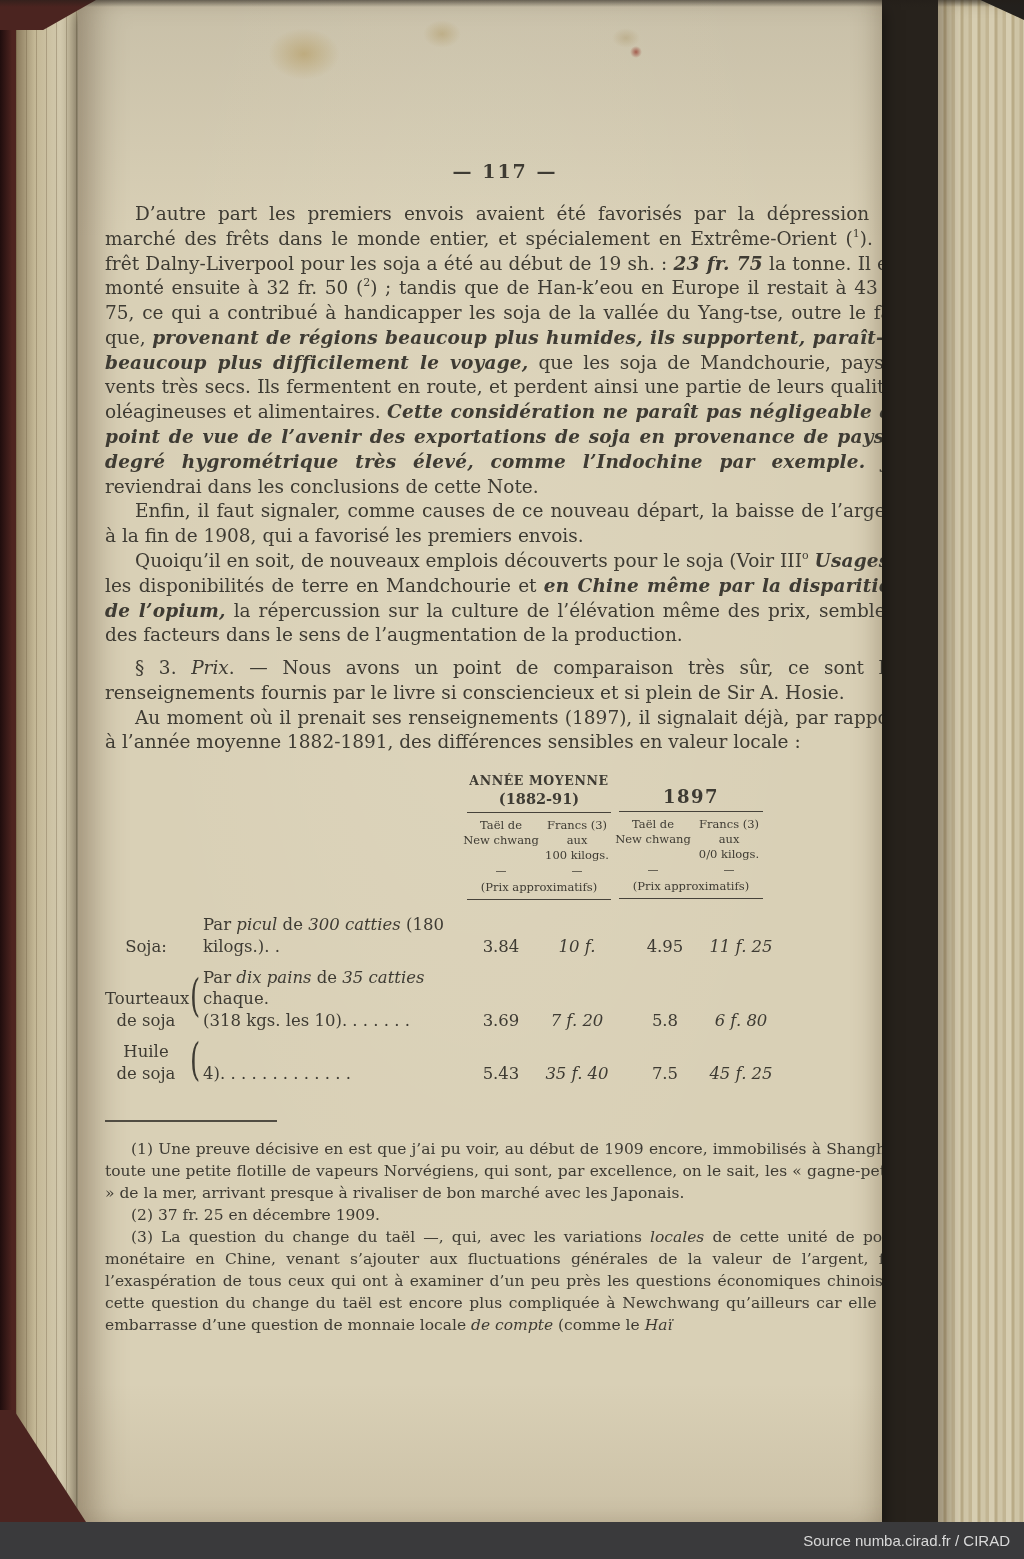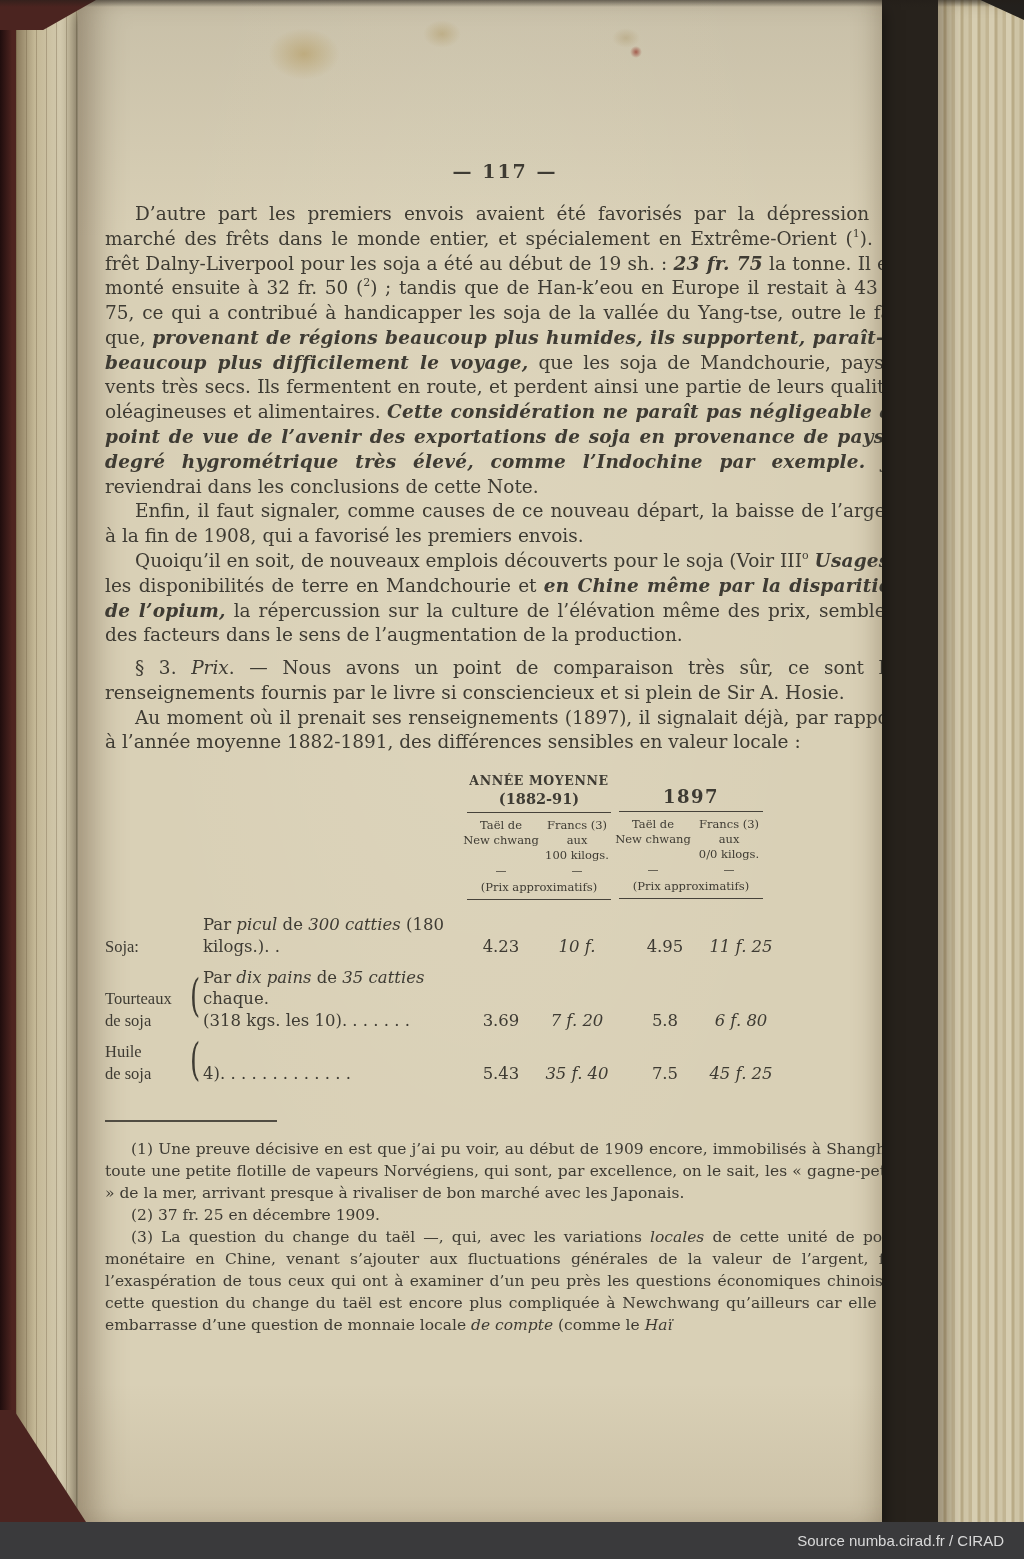--- a/index.html
+++ b/index.html
@@ -58,35 +58,35 @@
   .grule{border-top:1.5px solid #46423a;margin:3px 4px 0;}
   .gsubs{display:flex;margin-top:5px;min-height:44px;}
   .gsub{width:50%;font-size:11.5px;line-height:1.3;white-space:pre-line;}
   .gdashes{display:flex;margin-top:2px;}
   .gdash{width:50%;font-size:11px;line-height:1;}
   .gnote{font-size:11.5px;margin-top:4px;}
   .grule.low{margin-top:4px;}
   .tbody{margin-top:14px;}
   .trow{display:flex;align-items:flex-end;margin-top:9px;}
   .tlabel{width:358px;display:flex;align-items:flex-end;box-sizing:border-box;padding-right:4px;}
-  .lname{width:82px;white-space:pre-line;line-height:1.32;font-family:Liberation Serif, serif;}
+  .lname{width:82px;text-align:center;white-space:pre-line;line-height:1.32;}
   .lbrace{width:16px;text-align:center;align-self:center;font-size:26px;transform:scaleY(1.7);padding-bottom:2px;}
   .ldesc{flex:1;line-height:1.32;}
   .tval{width:76px;text-align:center;}
   .tval.fr{font-style:italic;}
   .tval.gsep{margin-left:12px;margin-top:7px;}
 
   
   .fnrule{border:0;border-top:2px solid #504c42;width:172px;margin:36px 0 16px 0;}
   .fns{font-size:15.5px;line-height:1.42;text-align:justify;}
   .fn{margin:0;text-indent:26px;}
 
   
   .source-bar{position:absolute;left:0;bottom:0;width:100%;height:37px;background:#3a3a3c;z-index:10;
-      display:flex;align-items:center;justify-content:flex-end;padding-right:20px;box-sizing:border-box;
+      display:flex;align-items:center;justify-content:flex-end;padding-right:14px;box-sizing:border-box;
       font-family:"Liberation Sans",sans-serif;font-size:15px;color:#d9d9d9;}
 </style>
 </head>
 <body>
 
 <div class="photo">
 
   <div class="cover-left"></div>
   <div class="page-stack-left"></div>
   <div class="page-stack-right"></div>
@@ -150,21 +150,21 @@
           </div>
           <div class="tbody">
               <div class="trow">
                 <div class="tlabel">
                   <div class="lname">Soja:</div>
                   <div class="lbrace"></div>
                   <div class="ldesc">
                     <div>Par <span class="i">picul</span> de <span class="i">300 catties</span> (180 kilogs.). .</div>
                   </div>
                 </div>
-                <div class="tval">4.23</div>
+                <div class="tval">3.84</div>
                 <div class="tval fr">10 f.</div>
                 <div class="tval gsep">4.95</div>
                 <div class="tval fr">11 f. 25</div>
               </div>
               <div class="trow">
                 <div class="tlabel">
                   <div class="lname">Tourteaux
 de soja</div>
                   <div class="lbrace">(</div>
                   <div class="ldesc">

